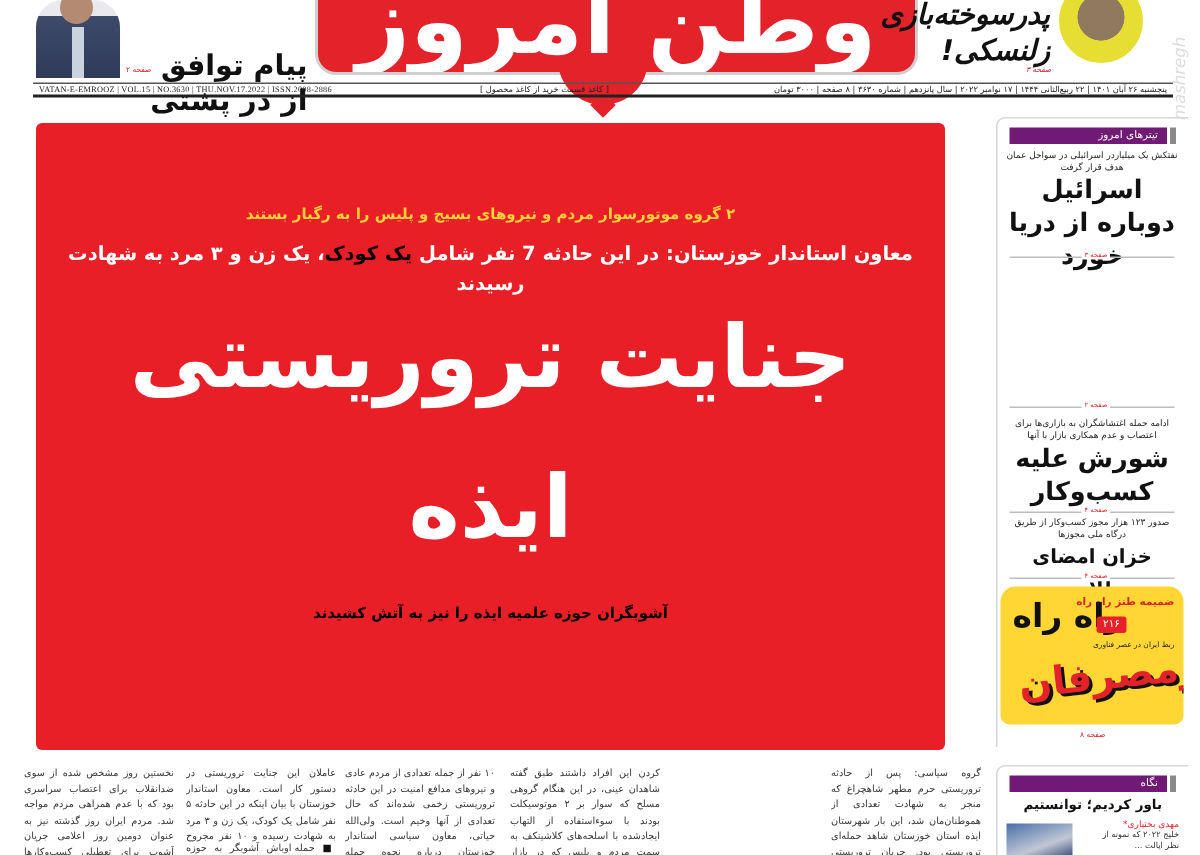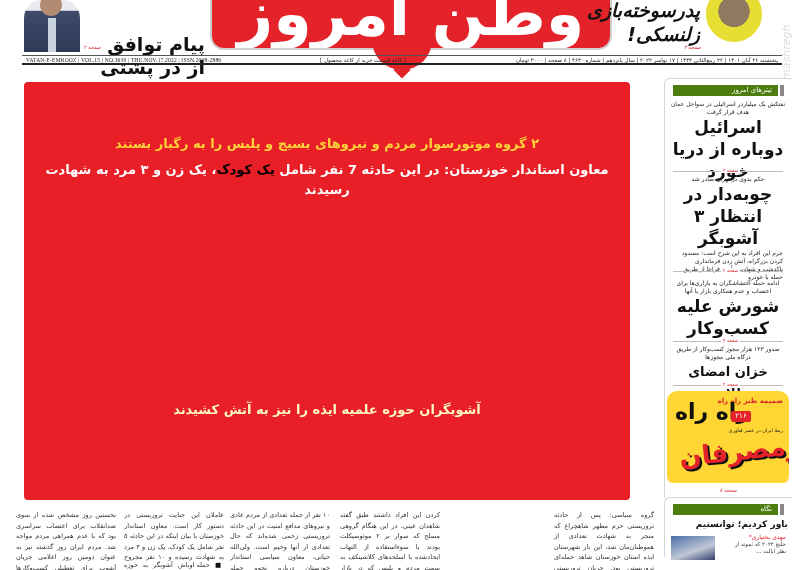--- a/index.html
+++ b/index.html
@@ -73,47 +73,47 @@
   .main-box {
     position: absolute; left: 24px; top: 82px; width: 606px; height: 418px;
     background: #e81f26; border-radius: 4px; direction: rtl; text-align: center; color: #fff;
   }
   .lead {
     position: absolute; left: 30px; right: 24px; top: 10px;
     font-size: 13px; line-height: 20px; font-weight: bold; color: #fff;
   }
   .lead-yellow {
     position: absolute; left: 0; right: 0; top: 52px;
-    font-size: 13px; line-height: 20px; font-weight: bold; color: #ffd23a;
+    font-size: 10px; line-height: 20px; font-weight: bold; color: #ffd23a;
   }
   .sub-lead {
     position: absolute; left: 0; right: 0; top: 78px;
     font-size: 13px; line-height: 20px; font-weight: bold; color: #fff;
   }
   .sub-lead .hl { color: #000000; }
   .headline {
     position: absolute; left: 0; right: 0; top: 106px;
     font-weight: bold; font-size: 58px; line-height: 100px; color: #fff; letter-spacing: -1px;
   }
   .kicker-yellow {
     position: absolute; left: 0; right: 0; top: 318px;
-    font-size: 13px; line-height: 20px; font-weight: bold; color: #fef9c3;
+    font-size: 10px; line-height: 20px; font-weight: bold; color: #000000;
   }
   .deck {
     position: absolute; left: 90px; right: 90px; top: 346px;
     font-size: 13px; line-height: 20px; font-weight: bold; color: #fff;
   }
 
   
   .right-col {
     position: absolute; left: 664px; top: 78px; width: 128px; height: 420px;
     border: 1px solid #d6d6d6; border-radius: 6px 0 0 0; border-right: none; border-bottom: none;
   }
   .section-tag {
-    position: absolute; left: 8px; top: 6px; width: 105px; height: 11px; background: #4d7c0f;
+    position: absolute; left: 8px; top: 6px; width: 105px; height: 11px; background: #701a75;
     color: #fff; font-size: 7px; line-height: 11px; direction: rtl; text-align: right; padding-right: 6px;
   }
   .section-tag::after {
     content:""; position:absolute; right:-6px; top:0; width:4px; height:11px; background:#8a8a8a;
   }
   .brief { position: absolute; left: 4px; width: 118px; direction: rtl; text-align: center; }
   .brief-intro { font-size: 6px; line-height: 8px; color: #222; }
   .brief-title { font-weight: bold; font-size: 17px; line-height: 22px; color: #111; }
   .brief-text { font-size: 6px; line-height: 8px; color: #222; text-align: right; padding: 0 4px; }
   .brief-sep {
@@ -132,26 +132,26 @@
     position: absolute; left: 64px; top: 20px; width: 20px; height: 11px; background: #e4222a;
     color: #fff; font-size: 7px; line-height: 11px; text-align: center; border-radius: 2px;
   }
   .supp-caption { position: absolute; right: 6px; top: 36px; font-size: 5px; color: #222; }
   .supp-big {
     position: absolute; left: 12px; top: 44px; font-size: 26px; font-weight: bold; color: #e4222a;
     text-shadow: 2px 2px 0 #111; transform: rotate(-6deg);
   }
   .supp-ref { position: absolute; left: 0; right: 0; top: 408px; text-align: center; font-size: 5px; color: #d9232a; }
   .note-box {
-    position: absolute; left: 664px; top: 497px; width: 128px; height: 60px;
+    position: absolute; left: 664px; top: 510px; width: 128px; height: 60px;
     border: 1px solid #d6d6d6; border-right: none; border-bottom: none; border-radius: 6px 0 0 0;
   }
   .note-tag { top: 6px; }
   .note-title {
-    position: absolute; left: 4px; right: 4px; top: 21px; direction: rtl; 
+    position: absolute; left: 4px; right: 4px; top: 21px; direction: rtl; text-align: center;
     font-weight: bold; font-size: 9px; color: #111;
   }
   .note-author { position: absolute; right: 6px; top: 35px; font-size: 6px; color: #e4222a; direction: rtl; }
   .note-text { position: absolute; right: 6px; top: 43px; width: 60px; font-size: 5.5px; line-height: 7px; color: #333; direction: rtl; text-align: right; }
   .note-photo {
     position: absolute; left: 6px; top: 38px; width: 44px; height: 24px;
     background: linear-gradient(160deg,#4a6fa8,#c0c7d6 60%,#2d3e66);
   }
 
   
@@ -188,40 +188,36 @@
     <span class="strip-latin">VATAN-E-EMROOZ | VOL.15 | NO.3630 | THU.NOV.17.2022 | ISSN.2008-2886</span>
     <span class="strip-middle">[ کاغذ قسمت خرید از کاغذ محصول ]</span>
     <span class="strip-persian">پنجشنبه ۲۶ آبان ۱۴۰۱ | ۲۲ ربیع‌الثانی ۱۴۴۴ | ۱۷ نوامبر ۲۰۲۲ | سال پانزدهم | شماره ۳۶۳۰ | ۸ صفحه | ۳۰۰۰ تومان</span>
   </div>
 </header>
 
 <section class="main-box">
   <p class="lead-yellow">۲ گروه موتورسوار مردم و نیروهای بسیج و پلیس را به رگبار بستند</p>
   <p class="sub-lead"><span>معاون استاندار خوزستان: در این حادثه 7 نفر شامل </span><span class="hl">یک کودک</span><span>، یک زن و ۳ مرد به شهادت رسیدند</span></p>
   <h1 class="headline">
+    <div>جنایت تروریستی ایذه</div>
   </h1>
   <p class="kicker-yellow">آشوبگران حوزه علمیه ایذه را نیز به آتش کشیدند</p>
 </section>
 
 <aside class="right-col">
   <div class="section-tag">تیترهای امروز</div>
 
   <div class="brief" style="top:21px">
     <div class="brief-intro">نفتکش یک میلیاردر اسرائیلی در سواحل عمان هدف قرار گرفت</div>
     <div class="brief-title">اسرائیل دوباره از دریا خورد</div>
   </div>
   <div class="brief-sep" style="top:92px">
       <span>صفحه ۳</span>
     </div>
 
-  <div class="brief" style="top:96px">
-    <div class="brief-intro">حکم بدوی در تهران صادر شد</div>
-    <div class="brief-title">چوبه‌دار در انتظار ۳ آشوبگر</div>
-    <div class="brief-text">جرم این افراد به این شرح است: مسدود کردن بزرگراه، آتش زدن فرمانداری پاکدشت و شهادت مأمور فراجا از طریق حمله با خودرو</div>
-  </div>
   <div class="brief-sep" style="top:192px">
       <span>صفحه ۲</span>
     </div>
 
   <div class="brief" style="top:200px">
     <div class="brief-intro">ادامه حمله اغتشاشگران به بازاری‌ها برای اعتصاب و عدم همکاری بازار با آنها</div>
     <div class="brief-title">شورش علیه کسب‌وکار</div>
   </div>
   <div class="brief-sep" style="top:262px">
       <span>صفحه ۴</span>

